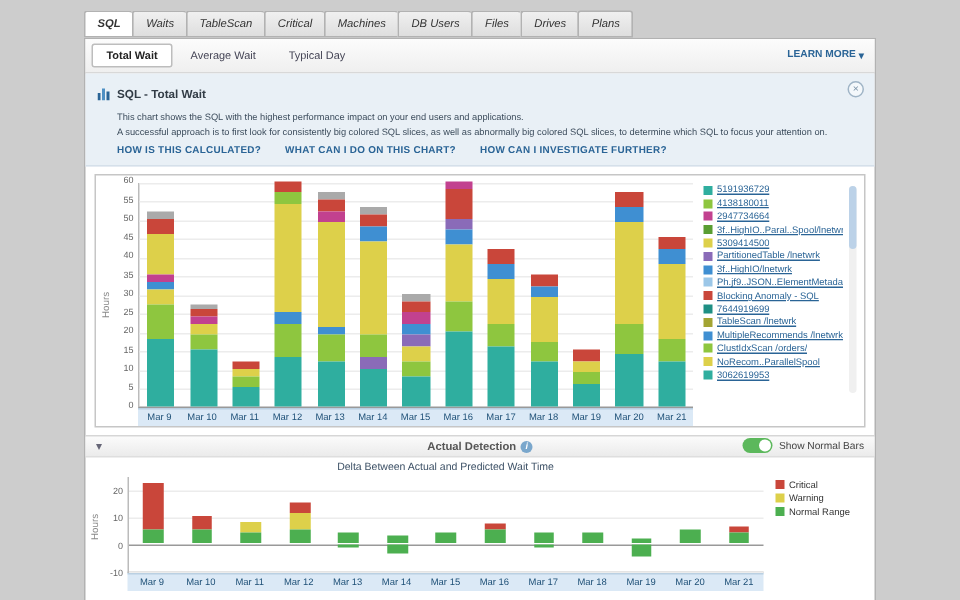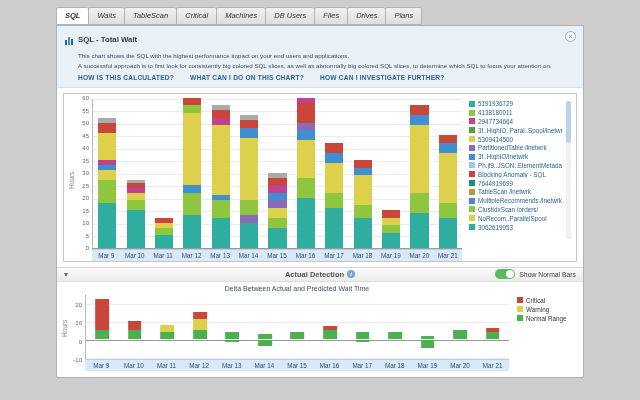--- a/index.html
+++ b/index.html
@@ -102,20 +102,31 @@
         <div class="tab">Critical</div>
         <div class="tab">Machines</div>
         <div class="tab">DB Users</div>
         <div class="tab">Files</div>
         <div class="tab">Drives</div>
         <div class="tab">Plans</div>
       </div>
 
     <div class="panel">
 
+      <div class="subtabbar">
+        <div class="subtab-group">
+            <div class="subtab active">Total Wait</div>
+            <div class="subtab">Average Wait</div>
+            <div class="subtab">Typical Day</div>
+          </div>
+        <div class="learnmore">
+          <span>LEARN MORE</span>
+          <span>▾</span>
+        </div>
+      </div>
 
       <div class="banner">
         <div class="banner-row">
           <span>
             <svg width="9" height="9" viewBox="0 0 9 9">
                 <rect x="0" y="4" width="2" height="5" fill="#2a6496"></rect>
                 <rect x="3" y="1" width="2" height="8" fill="#4f90c4"></rect>
                 <rect x="6" y="3" width="2" height="6" fill="#2a6496"></rect>
               </svg>
           </span>

